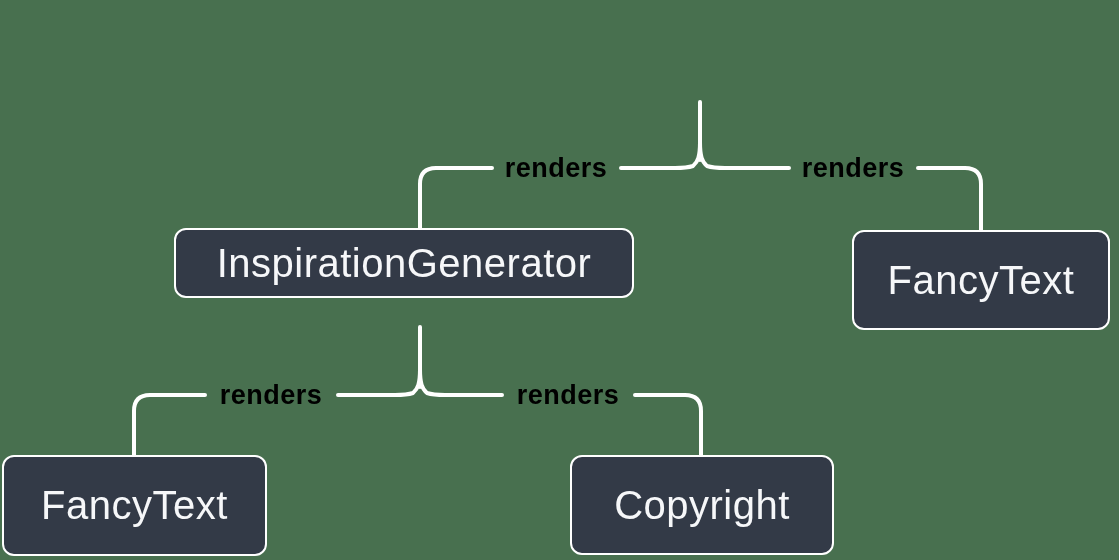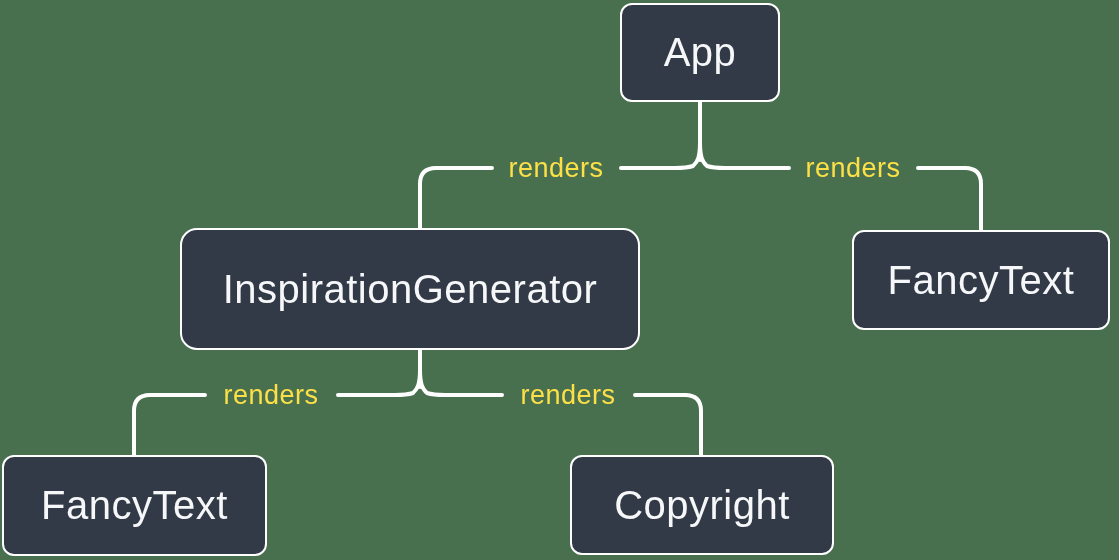--- a/index.html
+++ b/index.html
@@ -40,23 +40,23 @@
     justify-content: center;
     color: #F6F7F9;
     font-size: 40px;
     font-weight: 400;
     letter-spacing: 0.5px;
     white-space: nowrap;
   }
   .edge-label {
     position: absolute;
     transform: translate(-50%, -50%);
-    color: #fde047;
+    color: #000000;
     font-size: 27px;
-    font-weight: 400;
+    font-weight: 700;
     letter-spacing: 0.5px;
     white-space: nowrap;
   }
 </style>
 </head>
 <body>
 
 <div class="stage">
 
   <svg class="wires" viewBox="0 0 1119 560" aria-hidden="true">
@@ -71,25 +71,22 @@
 
     <path d="M 420,327 L 420,369
          M 420,369 L 420,387
          M 420,369 C 420,383 418,389 413,393 C 407,395 401,395 395,395 L 338,395
          M 205,395 L 150,395 Q 134,395 134,411 L 134,455"></path>
 
     <path d="M 420,369 C 420,383 422,389 427,393 C 433,395 439,395 445,395 L 502,395
          M 635,395 L 685,395 Q 701,395 701,411 L 701,455"></path>
   </svg>
 
-  <div class="node" style="left:620px; top:3px; width:160px; height:99px;">
-    <span>App</span>
-  </div>
 
-  <div class="node" style="left:180px; top:228px; width:460px; height:122px;border-radius:17px;">
+  <div class="node" style="left:174px; top:228px; width:460px; height:70px;">
     <span>InspirationGenerator</span>
   </div>
 
   <div class="node" style="left:852px; top:230px; width:258px; height:100px;">
     <span>FancyText</span>
   </div>
 
   <div class="node" style="left:2px; top:455px; width:265px; height:101px;">
     <span>FancyText</span>
   </div>

